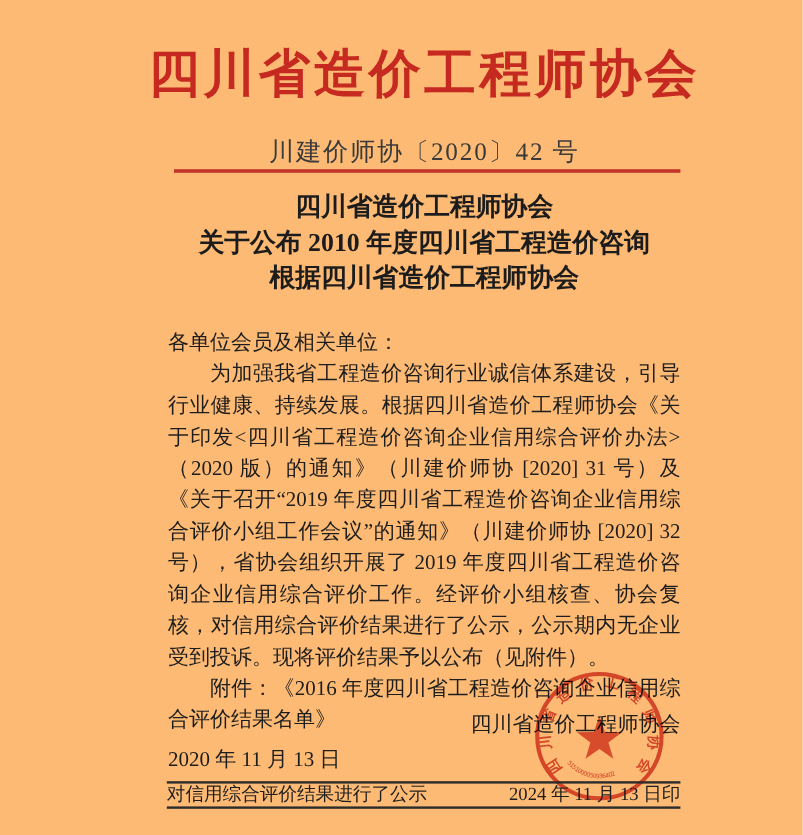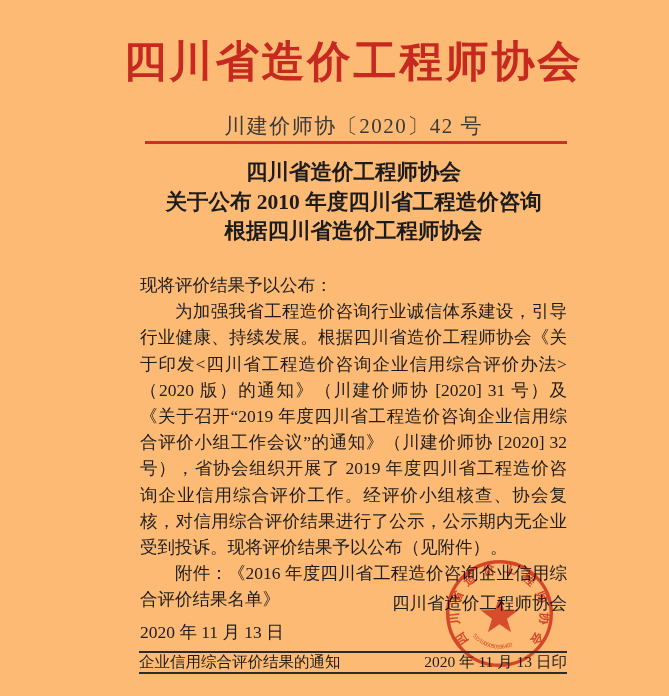--- a/index.html
+++ b/index.html
@@ -88,21 +88,21 @@
 
   <div class="red-rule"></div>
 
   <div class="notice-title">
     <div>四川省造价工程师协会</div>
     <div>关于公布 2010 年度四川省工程造价咨询</div>
     <div>根据四川省造价工程师协会</div>
   </div>
 
   <div class="body-block">
-    <p>现将评价结果予以公布：</p>
+    <p>各单位会员及相关单位：</p>
     <p class="indent">为加强我省工程造价咨询行业诚信体系建设，引导行业健康、持续发展。根据四川省造价工程师协会《关于印发&lt;四川省工程造价咨询企业信用综合评价办法&gt;（2020 版）的通知》（川建价师协 [2020] 31 号）及《关于召开“2019 年度四川省工程造价咨询企业信用综合评价小组工作会议”的通知》（川建价师协 [2020] 32 号），省协会组织开展了 2019 年度四川省工程造价咨询企业信用综合评价工作。经评价小组核查、协会复核，对信用综合评价结果进行了公示，公示期内无企业受到投诉。现将评价结果予以公布（见附件）。</p>
     <p class="indent">附件：《2016 年度四川省工程造价咨询企业信用综合评价结果名单》</p>
   </div>
 
   <div class="sig-org">四川省造价工程师协会</div>
 
   <div class="sig-date">2020 年 11 月 13 日</div>
 
   <svg class="seal" viewBox="0 0 120 120">
     <defs>
@@ -113,17 +113,17 @@
     <polygon class="star" points="60,42 64.9,56.2 80,56.5 68,65.6 72.3,80 60,71.4 47.7,80 52,65.6 40,56.5 55.1,56.2"></polygon>
     <text class="ring-text">
       <textPath href="#sealTopArc" startOffset="2" textLength="203" lengthAdjust="spacing">四川省造价工程师协会</textPath>
     </text>
     <text class="code-text">
       <textPath href="#sealBottomArc" startOffset="8" textLength="48" lengthAdjust="spacing">5151000050936402</textPath>
     </text>
   </svg>
 
   <div class="doc-footer">
-    <span>企业信用综合评价结果的通知</span>
-    <span>2020 年 11 月 13 日印</span>
+    <span>对信用综合评价结果进行了公示</span>
+    <span>2024 年 11 月 13 日印</span>
   </div>
 
 </div>
 
 </body></html>

